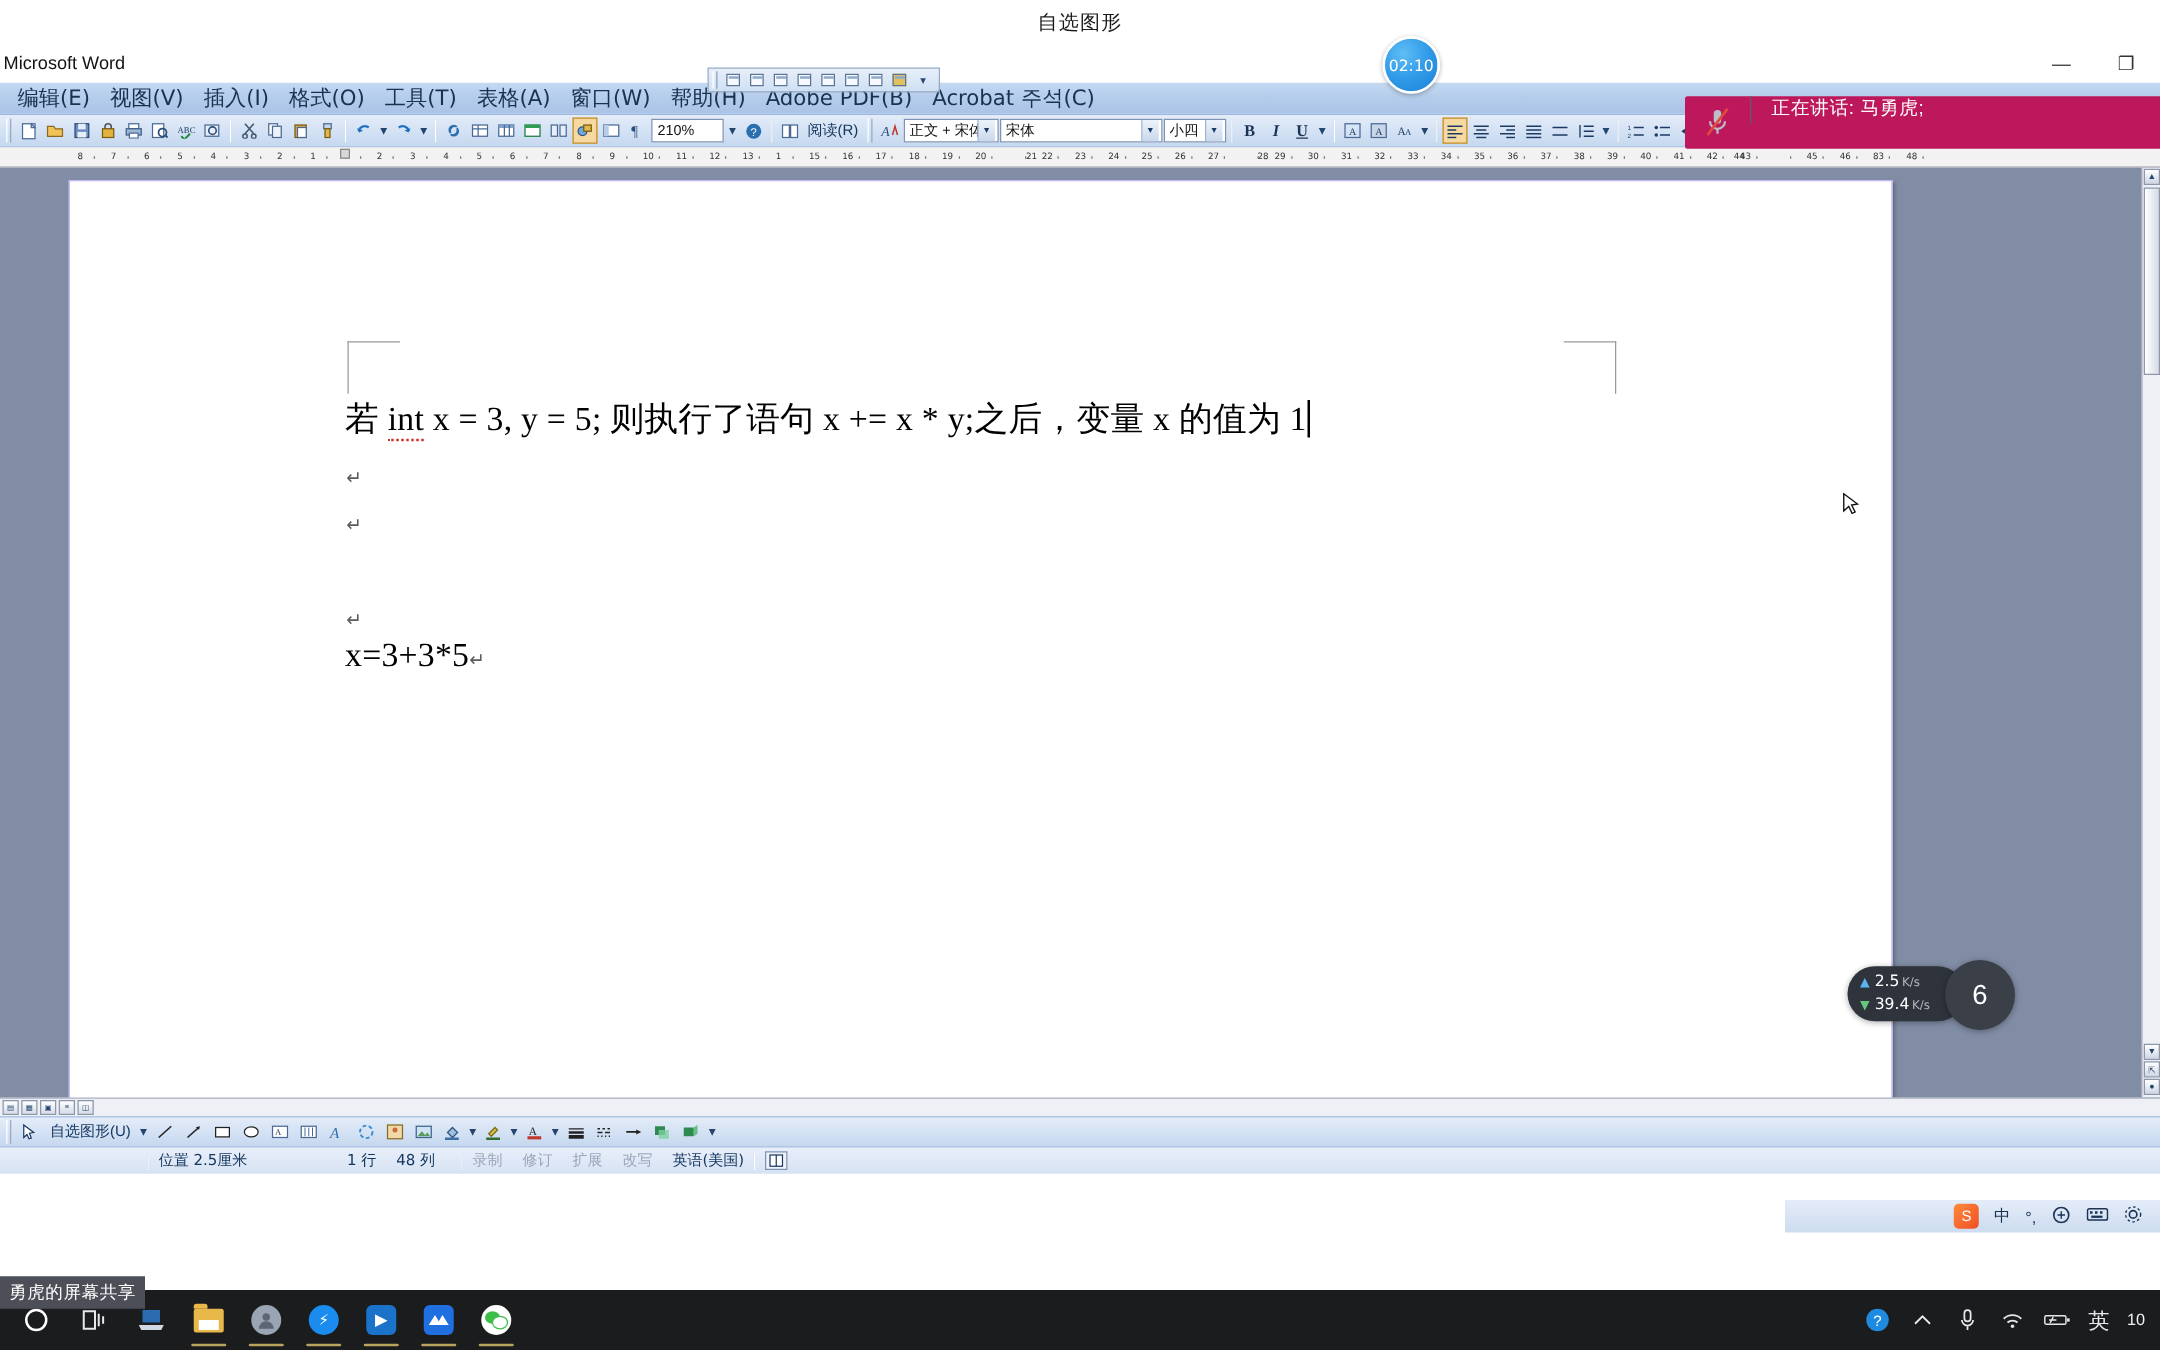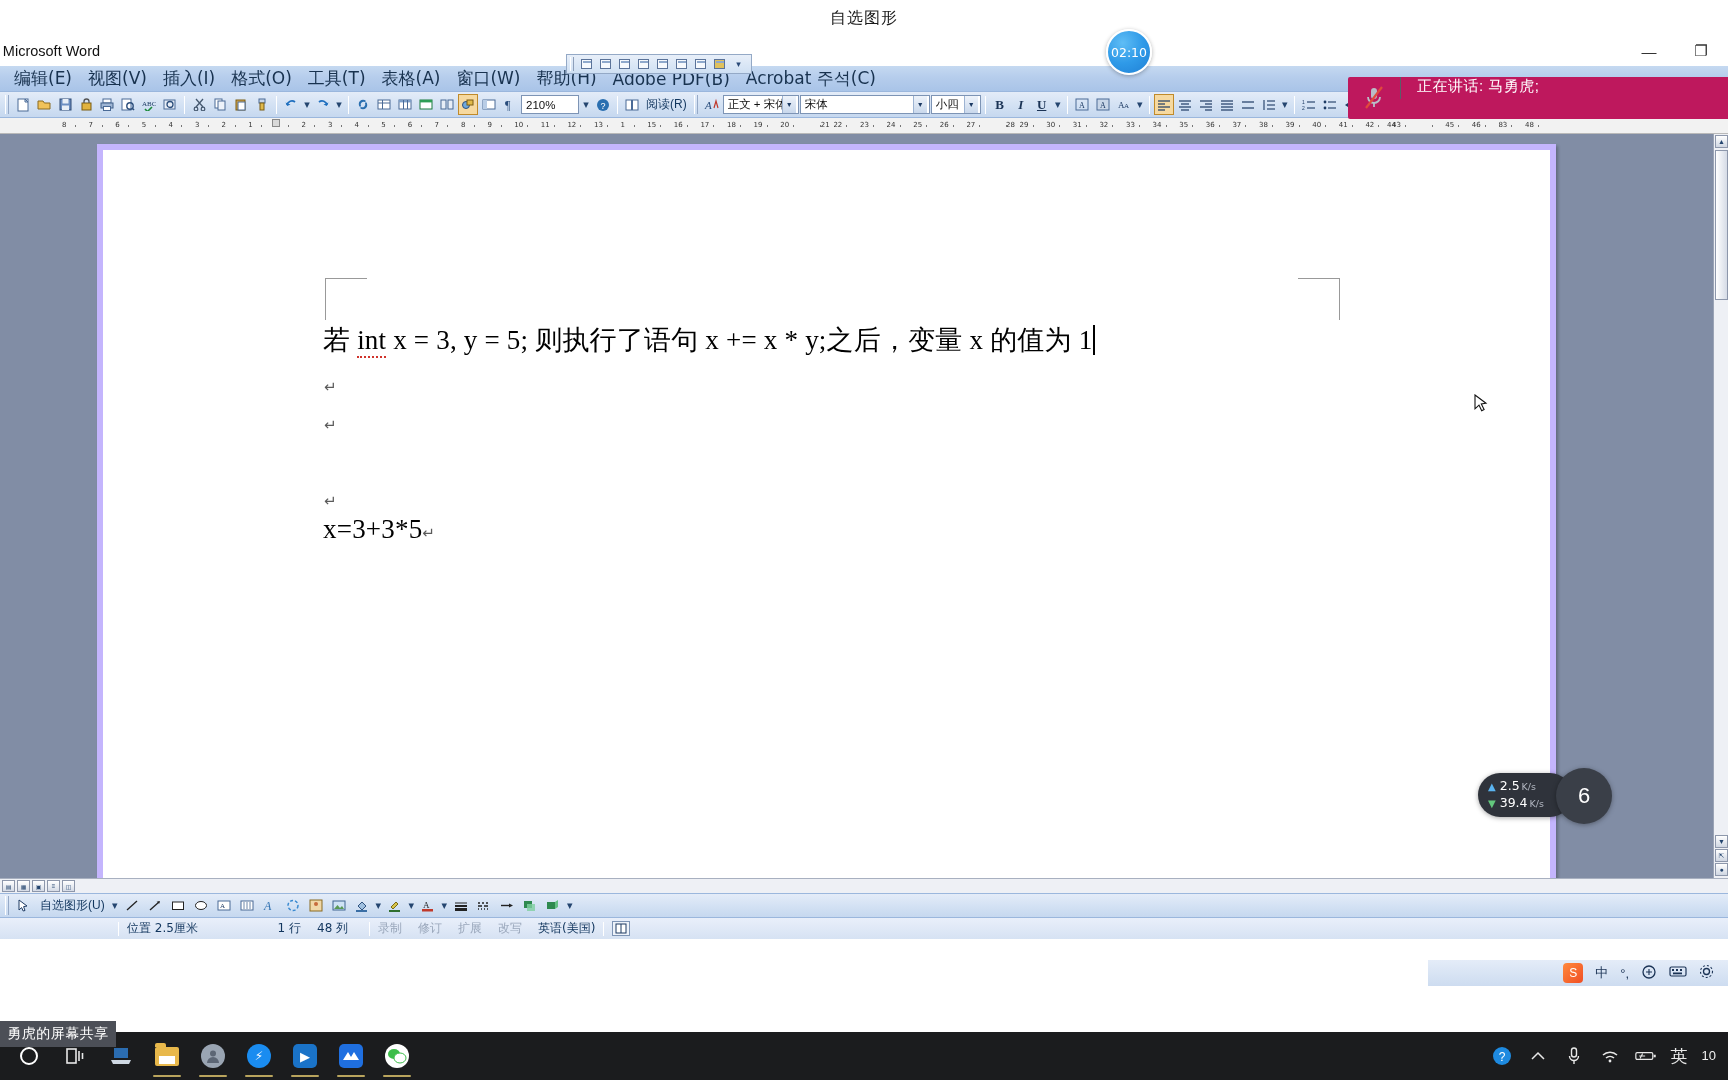--- a/index.html
+++ b/index.html
@@ -106,23 +106,22 @@
 
   
   .doc-area {
     position: relative;
     height: 744px;
     background: #818da5;
     overflow: hidden;
   }
   .page {
     position: absolute; left: 55px; top: 10px; width: 1459px; height: 775px;
-    background: #ffffff; border: 6px solid #c4b5fd;
+    background: #ffffff; border: 1px solid #c4b5fd;
     box-shadow: 2px 2px 3px rgba(0,0,0,.25);
-    margin-left: 42px;
   }
   .mark { position:absolute; width: 42px; height: 42px; }
   .mark.tl { left: 222px; top: 128px; border-left: 1px solid #999; border-top: 1px solid #999; }
   .mark.tr { left: 1195px; top: 128px; border-right: 1px solid #999; border-top: 1px solid #999; }
 
   .doc-line {
     position: absolute;
     font-family: "Liberation Serif", "DejaVu Serif", serif;
     font-size: 27px; color: #000; white-space: nowrap; letter-spacing: .2px;
   }

